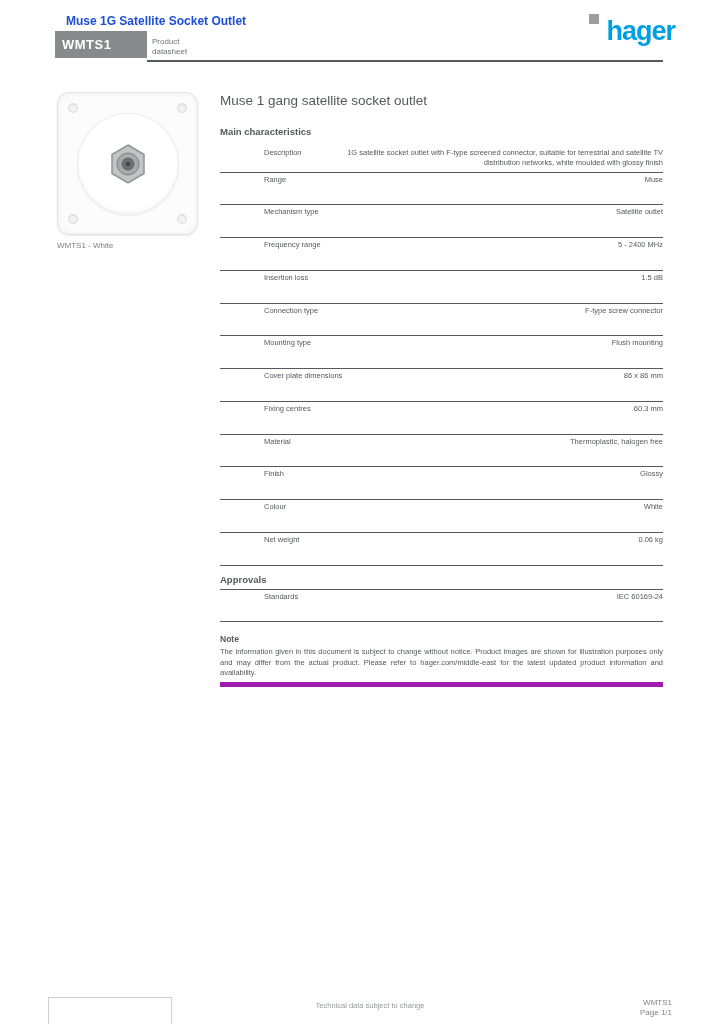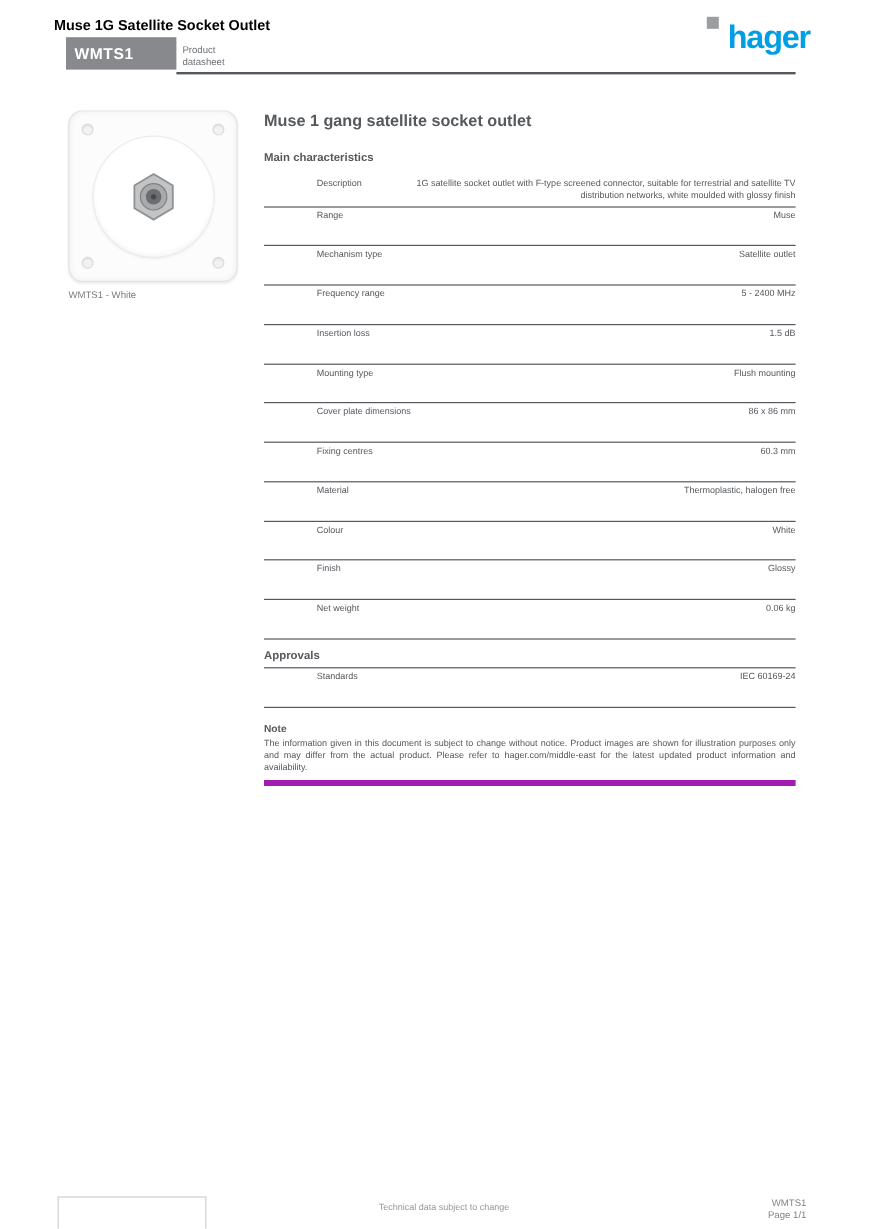--- a/index.html
+++ b/index.html
@@ -1,22 +1,22 @@
 <!DOCTYPE html>
 <html><head>
 <meta charset="utf-8">
 <style>
   * { margin:0; padding:0; box-sizing:border-box; }
   html,body { background:#ffffff; }
   body { font-family:"Liberation Sans","DejaVu Sans",sans-serif; color:#55585C; }
   .page { position:relative; width:724px; height:1024px; background:#ffffff; overflow:hidden; }
 
   
-  .hdr-title { position:absolute; left:45px; top:14px; width:300px;
-               font-size:12px; font-weight:bold; color:#000000; line-height:1.2; }
+  .hdr-title { position:absolute; left:66px; top:14px; width:300px;
+               font-size:12px; font-weight:bold; color:#1d4ed8; line-height:1.2; }
   .hdr-badge { position:absolute; left:55px; top:31px; width:92px; height:27px;
                background:#87898C; color:#ffffff; font-weight:bold; font-size:13px;
                display:flex; align-items:center; padding-left:7px; letter-spacing:.5px; }
   .hdr-sub  { position:absolute; left:152px; top:37px; width:90px;
               font-size:8px; line-height:1.3; color:#6E7175; }
   .hdr-rule { position:absolute; left:147px; top:60px; width:516px; height:2px; background:#55585C; }
   .logo-mark { position:absolute; left:589px; top:14px; width:10px; height:10px; background:#9B9DA0; }
   .logo { position:absolute; right:49px; top:18px; font-size:27px; font-weight:bold;
           color:#009FE3; letter-spacing:-1px; line-height:1; }
 
@@ -30,21 +30,21 @@
   .screw.bl{left:11px;bottom:11px;} .screw.br{right:11px;bottom:11px;}
   .rosette { position:absolute; left:50%; top:50%; width:100px; height:100px;
              transform:translate(-50%,-50%); border-radius:50%; background:#FFFFFF;
              box-shadow:0 0 0 1px #ECECEC, 0 1px 3px rgba(0,0,0,.10), inset 0 -2px 4px rgba(0,0,0,.04); }
   .nut { position:absolute; left:50%; top:50%; transform:translate(-50%,-50%); }
   .prod-caption { position:absolute; left:57px; top:241px; width:130px;
                   font-size:8px; color:#7A7D80; }
 
   
   .main-title { position:absolute; left:220px; top:93px; width:440px;
-                font-size:13.5px; font-weight:bold; color:#55585C; }
+                font-size:13.5px; font-weight:normal; color:#55585C; }
   .spec { position:absolute; left:220px; top:126px; width:443px; }
   .sec-h { font-size:9.5px; font-weight:bold; color:#55585C; margin-bottom:8px; }
   .sec-h2 { font-size:9.5px; font-weight:bold; color:#55585C; margin-top:8px; padding-bottom:4px;
             border-bottom:1px solid #55585C; }
   .trow { display:flex; justify-content:space-between; align-items:flex-start;
           border-bottom:1px solid #55585C; padding:2px 0 20px 0;
           font-size:7.5px; line-height:1.3; }
   .trow .lab { white-space:nowrap; padding-right:10px;margin-left:44px; }
   .trow .val { text-align:right; }
   .trow.tall { padding:3px 0 4px 0; }
@@ -115,42 +115,46 @@
     </div>
     <div class="trow">
       <span class="lab">Frequency range</span>
       <span class="val">5 - 2400 MHz</span>
     </div>
     <div class="trow">
       <span class="lab">Insertion loss</span>
       <span class="val">1.5 dB</span>
     </div>
     <div class="trow">
+      <span class="lab">Connection type</span>
+      <span class="val">F-type screw connector</span>
+    </div>
+    <div class="trow">
       <span class="lab">Mounting type</span>
       <span class="val">Flush mounting</span>
     </div>
     <div class="trow">
       <span class="lab">Cover plate dimensions</span>
       <span class="val">86 x 86 mm</span>
     </div>
     <div class="trow">
       <span class="lab">Fixing centres</span>
       <span class="val">60.3 mm</span>
     </div>
     <div class="trow">
       <span class="lab">Material</span>
       <span class="val">Thermoplastic, halogen free</span>
     </div>
     <div class="trow">
+      <span class="lab">Finish</span>
+      <span class="val">Glossy</span>
+    </div>
+    <div class="trow">
       <span class="lab">Colour</span>
       <span class="val">White</span>
-    </div>
-    <div class="trow">
-      <span class="lab">Finish</span>
-      <span class="val">Glossy</span>
     </div>
     <div class="trow">
       <span class="lab">Net weight</span>
       <span class="val">0.06 kg</span>
     </div>
 
     <div class="sec-h2">Approvals</div>
     <div class="trow">
       <span class="lab">Standards</span>
       <span class="val">IEC 60169-24</span>

